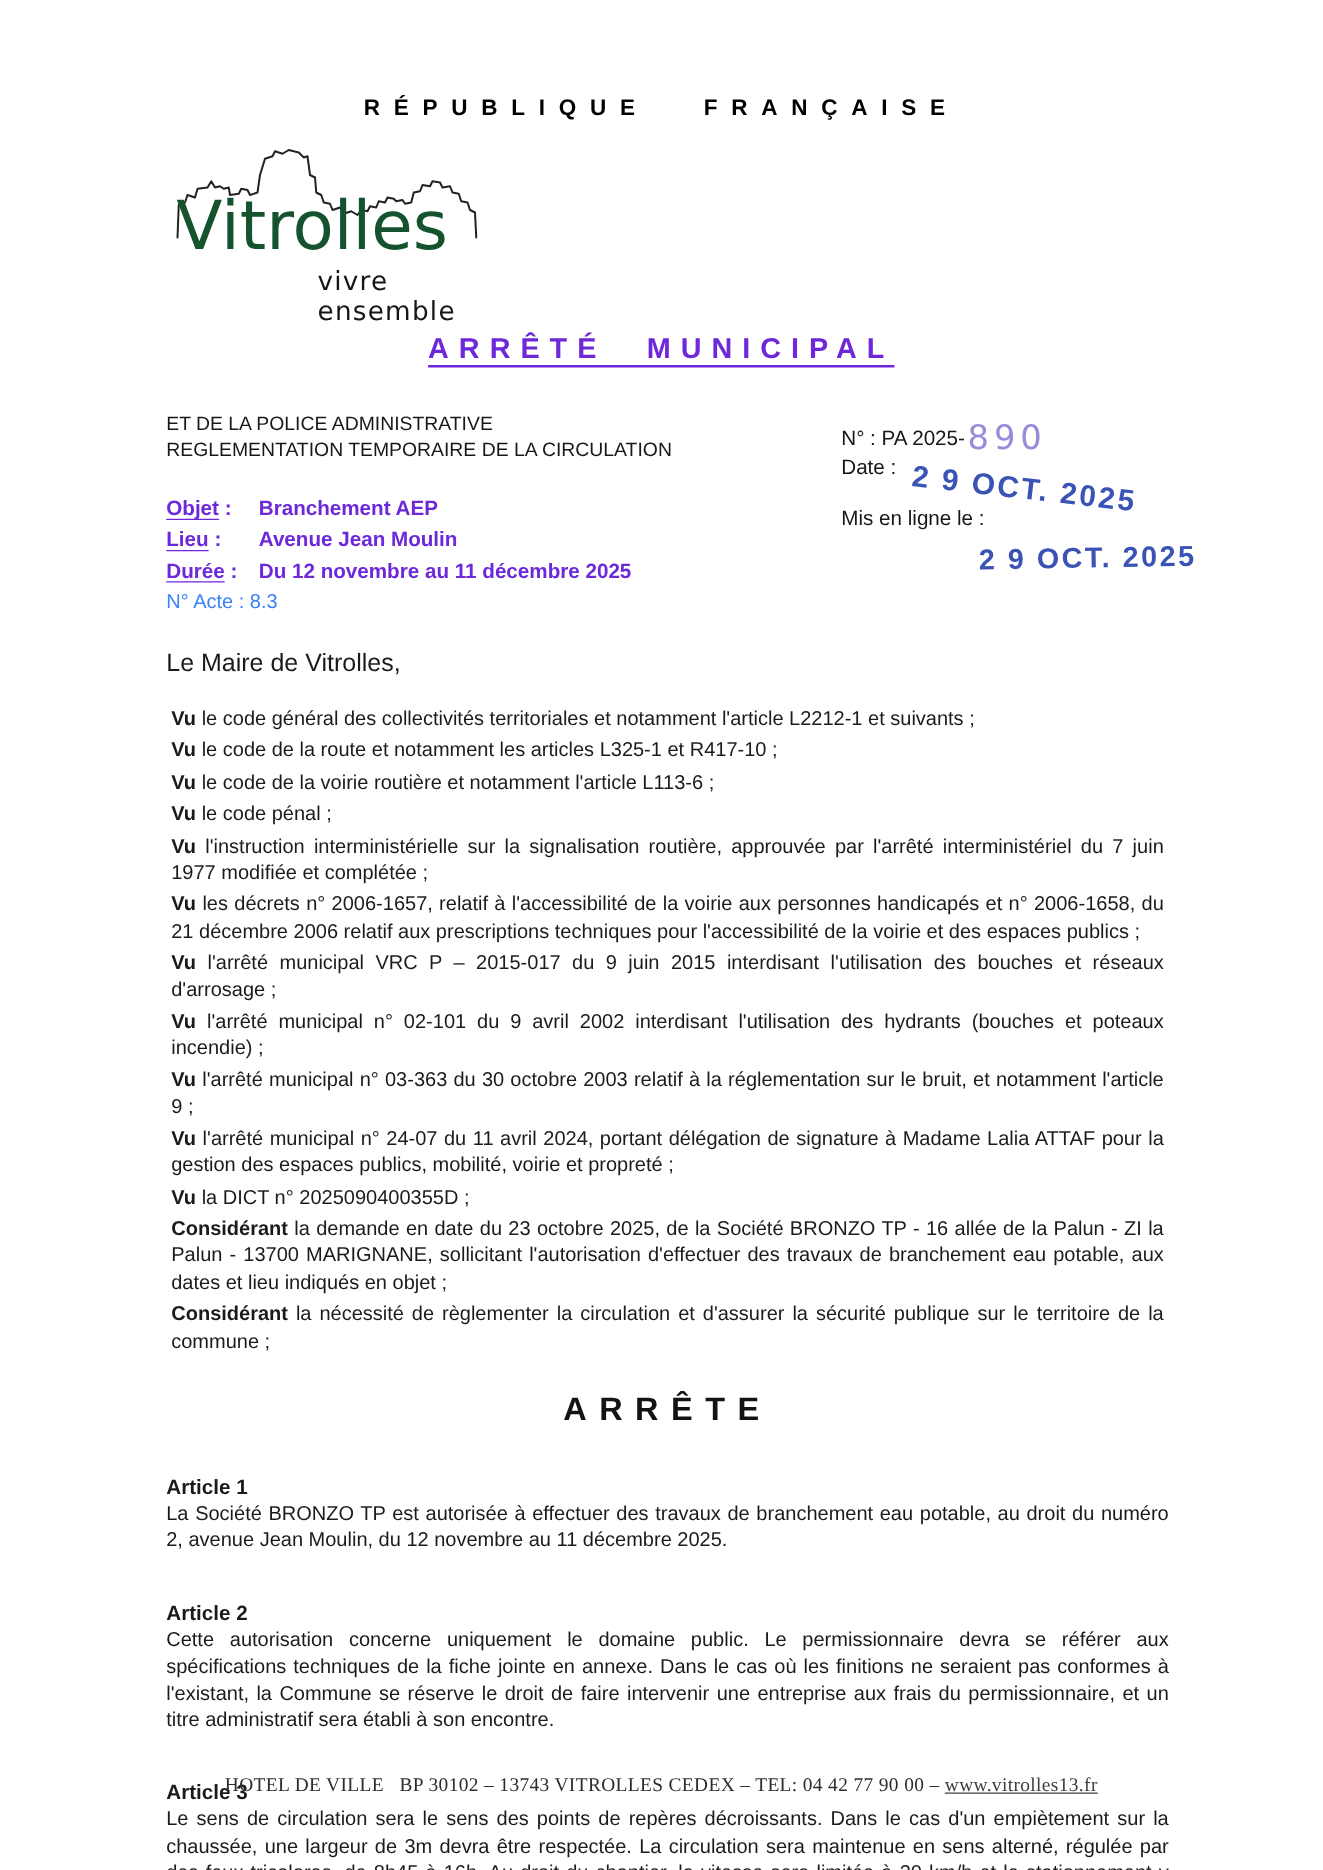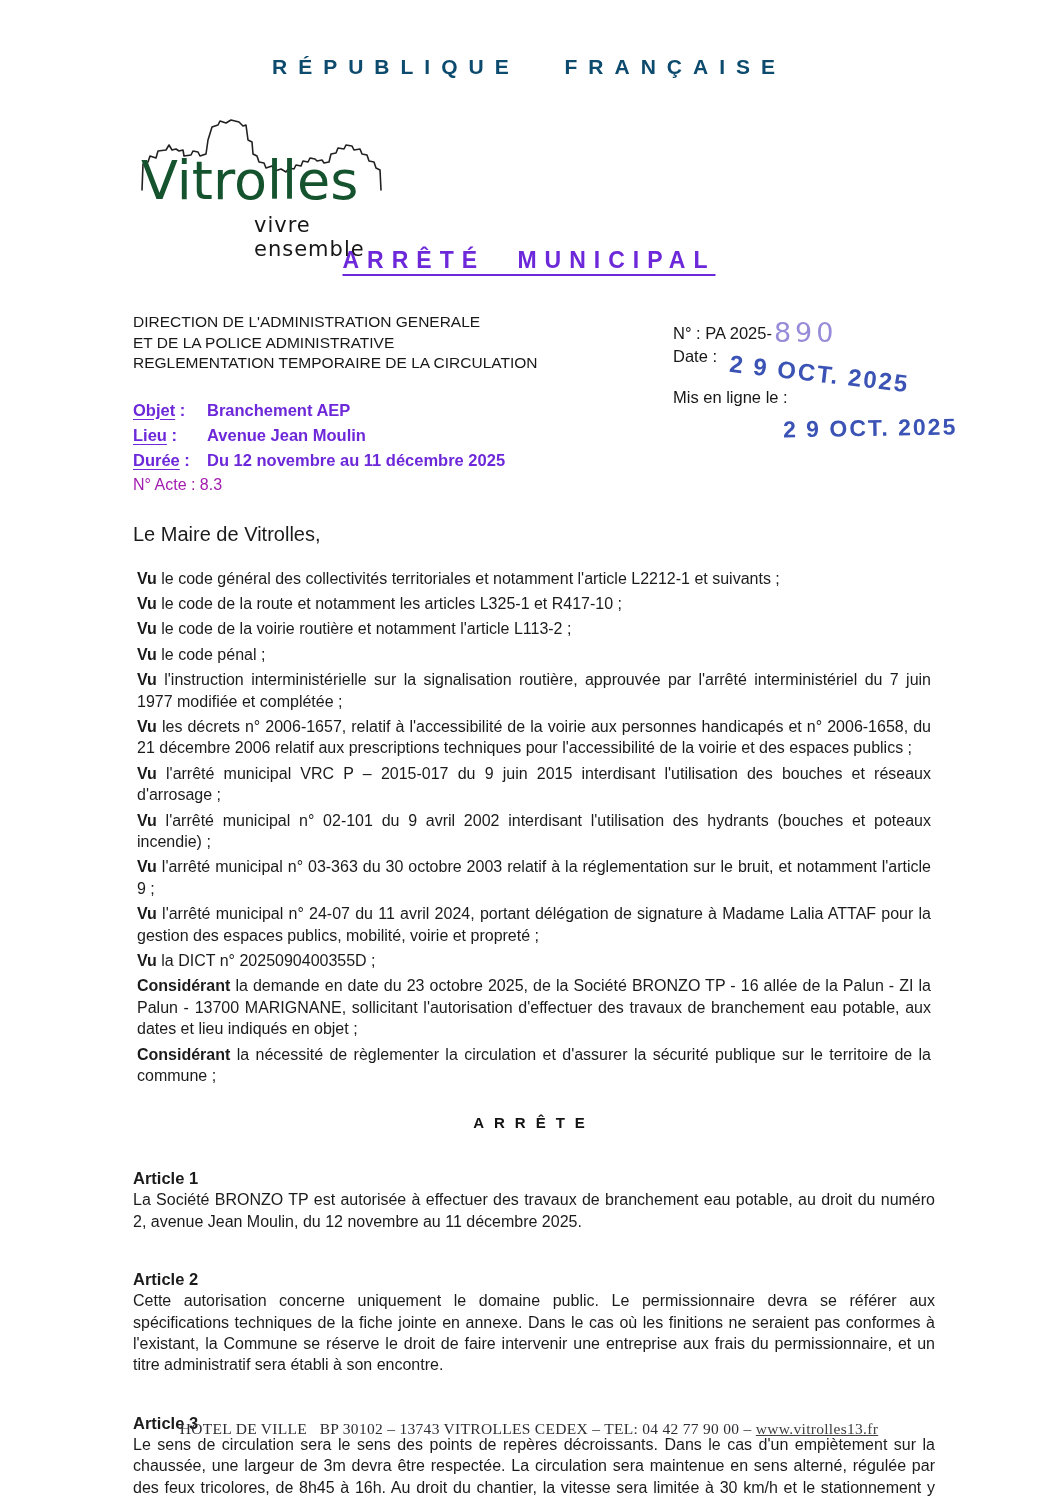--- a/index.html
+++ b/index.html
@@ -6,27 +6,27 @@
   .page{
     position:relative;
     width:1058px;height:1496px;
     background:#ffffff;
     font-family:"Liberation Sans","DejaVu Sans",sans-serif;
     color:#1b1b1b;
     overflow:hidden;
   }
   
   .republique{
-    padding-top:55px;
+    padding-top:76px;
     text-align:center;
-    font-size:21px;
+    font-size:18px;
     font-weight:600;
     letter-spacing:11px;
     word-spacing:28px;
-    color:#0c4a6e;
+    color:#000000;
   }
   .logo{
     position:absolute;left:136px;top:118px;width:280px;height:128px;
   }
   .logo svg{position:absolute;left:0;top:0;}
   .logo-wordmark{
     position:absolute;left:5px;top:36px;
     font-family:"DejaVu Sans",sans-serif;
     font-size:54px;font-weight:400;
     color:#14532d;letter-spacing:0px;line-height:1;
@@ -52,21 +52,21 @@
     margin:38px 95px 0 133px;
   }
   .meta-left{flex:1;}
   .direction-line{
     font-size:15.5px;line-height:20.5px;color:#181818;
   }
   .subject-block{margin-top:24px;}
   .subj-row{display:flex;line-height:25px;font-size:16.5px;font-weight:700;color:#6d28d9;}
   .subj-label{width:74px;flex:0 0 74px;}
   .subj-label .u{text-decoration:underline;text-underline-offset:3px;}
-  .acte-line{font-size:16px;line-height:24px;font-weight:400;color:#a21caf;}
+  .acte-line{font-size:16px;line-height:24px;font-weight:400;color:#3b82f6;}
   .meta-right{width:290px;flex:0 0 290px;padding-top:2px;}
   .numero-line{font-size:16.5px;color:#171717;}
   .hand-number{
     font-family:"DejaVu Sans",sans-serif;
     font-size:27px;color:#978cd8;font-weight:400;
     letter-spacing:4px;position:relative;top:3px;left:2px;
   }
   .date-label,.online-label{font-size:16.5px;color:#171717;margin-top:2px;}
   .stamp{
     font-family:"Liberation Sans",sans-serif;
@@ -75,21 +75,21 @@
     width:max-content;
   }
   .stamp-1{font-size:24px;margin:-6px 0 -2px 56px;transform:rotate(6.5deg);}
   .stamp-2{font-size:23px;margin:8px 0 0 110px;transform:rotate(-1deg);}
   
   .body-text{margin:26px 123px 0 133px;}
   .intro{font-size:20px;margin:0 0 22px 0;}
   .recital{margin:4px;font-size:16px;line-height:21.4px;text-align:justify;}
   .recital b{font-weight:700;}
   .arrete-heading{
-    text-align:center;font-size:15px;font-weight:700;
+    text-align:center;font-size:26px;font-weight:700;
     letter-spacing:10px;margin:28px 0 16px 0;color:#131313;
   }
   .article{margin-top:38px;}
   .article-heading{font-size:16.5px;font-weight:700;margin:0 0 1px 0;}
   .article-text{margin:0;font-size:16px;line-height:21.4px;text-align:justify;}
   
   .footer{
     position:absolute;left:0;bottom:58px;width:100%;
     text-align:center;
     font-family:"Liberation Serif","DejaVu Serif",serif;
@@ -109,21 +109,20 @@
       <polyline points="6,72 7,46 12,44 14,38 20,40 22,33 30,32 33,27 36,32 40,31 43,33 47,32 48,38 55,37 57,33 62,34 64,38 70,36 72,22 76,9 82,7 84,3 90,5 95,2 103,4 107,8 110,7 112,22 116,24 117,36 121,38 123,44 128,45 130,50 136,48 139,53 145,51 150,54 153,50 158,51 160,47 165,48 167,43 172,44 174,40 179,41 181,43 186,42 188,45 193,44 195,36 200,35 202,30 208,31 210,27 216,28 218,32 224,31 226,36 231,37 233,43 238,44 240,50 244,52 245,72" fill="none" stroke="#222222" stroke-width="1.6" stroke-linejoin="round" stroke-linecap="round"></polyline>
     </svg>
     <div class="logo-wordmark">Vitrolles</div>
     <div class="logo-tagline">vivre ensemble</div>
   </div>
 
   <div class="doc-title">ARRÊTÉ MUNICIPAL</div>
 
   <div class="meta-row">
     <div class="meta-left">
-      <div class="direction-line">DIRECTION DE L'ADMINISTRATION GENERALE</div>
       <div class="direction-line">ET DE LA POLICE ADMINISTRATIVE</div>
       <div class="direction-line">REGLEMENTATION TEMPORAIRE DE LA CIRCULATION</div>
 
       <div class="subject-block">
         <div class="subj-row">
           <span class="subj-label"><span class="u">Objet</span><span> :</span></span>
           <span class="subj-value">Branchement AEP</span>
         </div>
         <div class="subj-row">
           <span class="subj-label"><span class="u">Lieu</span><span> :</span></span>
@@ -146,21 +145,21 @@
       <div class="online-label">Mis en ligne le :</div>
       <div class="stamp stamp-2">2 9 OCT. 2025</div>
     </div>
   </div>
 
   <div class="body-text">
     <p class="intro">Le Maire de Vitrolles,</p>
 
     <p class="recital"><b>Vu</b> <span>le code général des collectivités territoriales et notamment l'article L2212-1 et suivants ;</span></p>
     <p class="recital"><b>Vu</b> <span>le code de la route et notamment les articles L325-1 et R417-10 ;</span></p>
-    <p class="recital"><b>Vu</b> <span>le code de la voirie routière et notamment l'article L113-2 ;</span></p>
+    <p class="recital"><b>Vu</b> <span>le code de la voirie routière et notamment l'article L113-6 ;</span></p>
     <p class="recital"><b>Vu</b> <span>le code pénal ;</span></p>
     <p class="recital"><b>Vu</b> <span>l'instruction interministérielle sur la signalisation routière, approuvée par l'arrêté interministériel du 7 juin 1977 modifiée et complétée ;</span></p>
     <p class="recital"><b>Vu</b> <span>les décrets n° 2006-1657, relatif à l'accessibilité de la voirie aux personnes handicapés et n° 2006-1658, du 21 décembre 2006 relatif aux prescriptions techniques pour l'accessibilité de la voirie et des espaces publics ;</span></p>
     <p class="recital"><b>Vu</b> <span>l'arrêté municipal VRC P – 2015-017 du 9 juin 2015 interdisant l'utilisation des bouches et réseaux d'arrosage ;</span></p>
     <p class="recital"><b>Vu</b> <span>l'arrêté municipal n° 02-101 du 9 avril 2002 interdisant l'utilisation des hydrants (bouches et poteaux incendie) ;</span></p>
     <p class="recital"><b>Vu</b> <span>l'arrêté municipal n° 03-363 du 30 octobre 2003 relatif à la réglementation sur le bruit, et notamment l'article 9 ;</span></p>
     <p class="recital"><b>Vu</b> <span>l'arrêté municipal n° 24-07 du 11 avril 2024, portant délégation de signature à Madame Lalia ATTAF pour la gestion des espaces publics, mobilité, voirie et propreté ;</span></p>
     <p class="recital"><b>Vu</b> <span>la DICT n° 2025090400355D ;</span></p>
     <p class="recital"><b>Considérant</b> <span>la demande en date du 23 octobre 2025, de la Société BRONZO TP - 16 allée de la Palun - ZI la Palun - 13700 MARIGNANE, sollicitant l'autorisation d'effectuer des travaux de branchement eau potable, aux dates et lieu indiqués en objet ;</span></p>
     <p class="recital"><b>Considérant</b> <span>la nécessité de règlementer la circulation et d'assurer la sécurité publique sur le territoire de la commune ;</span></p>

